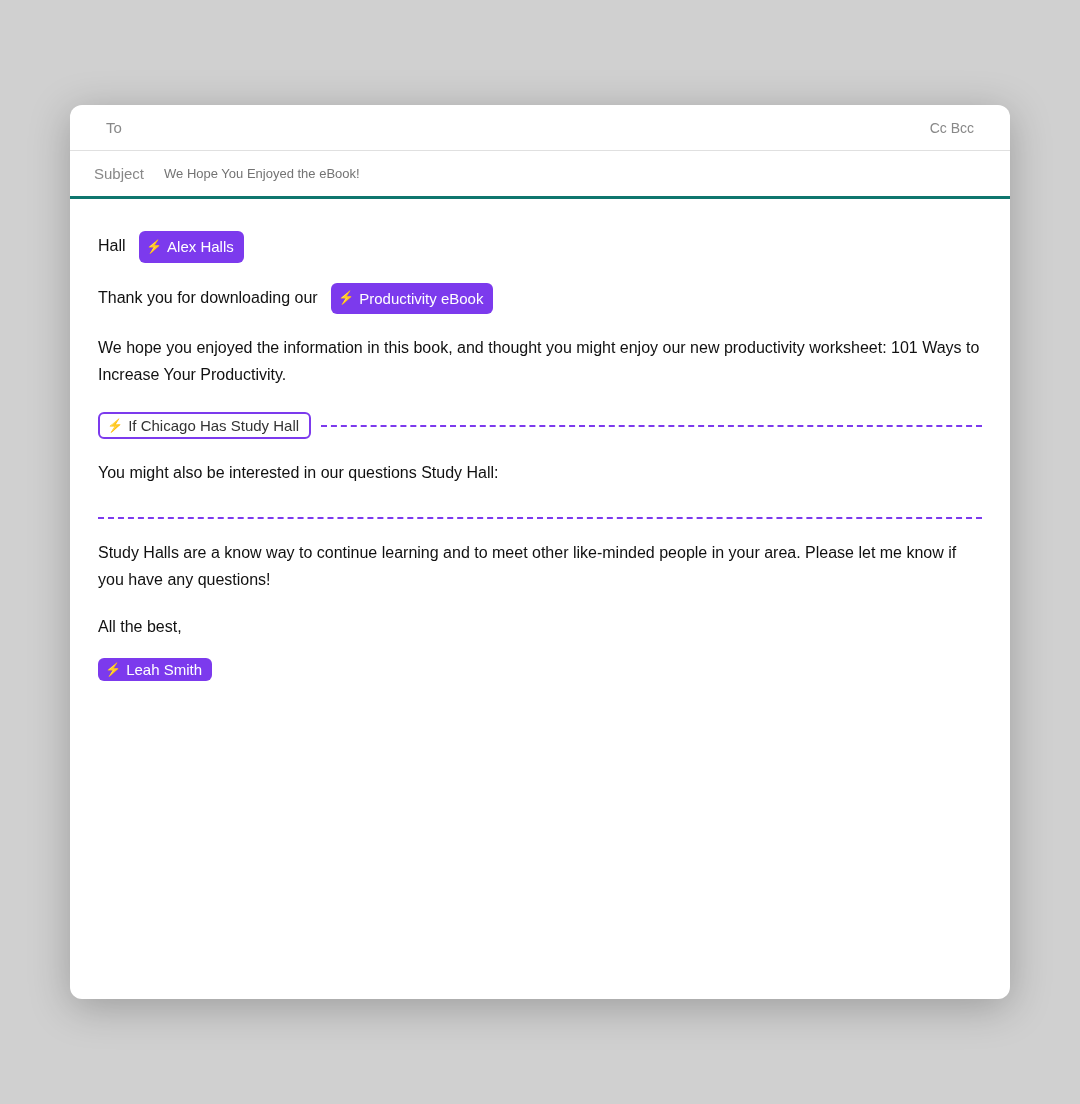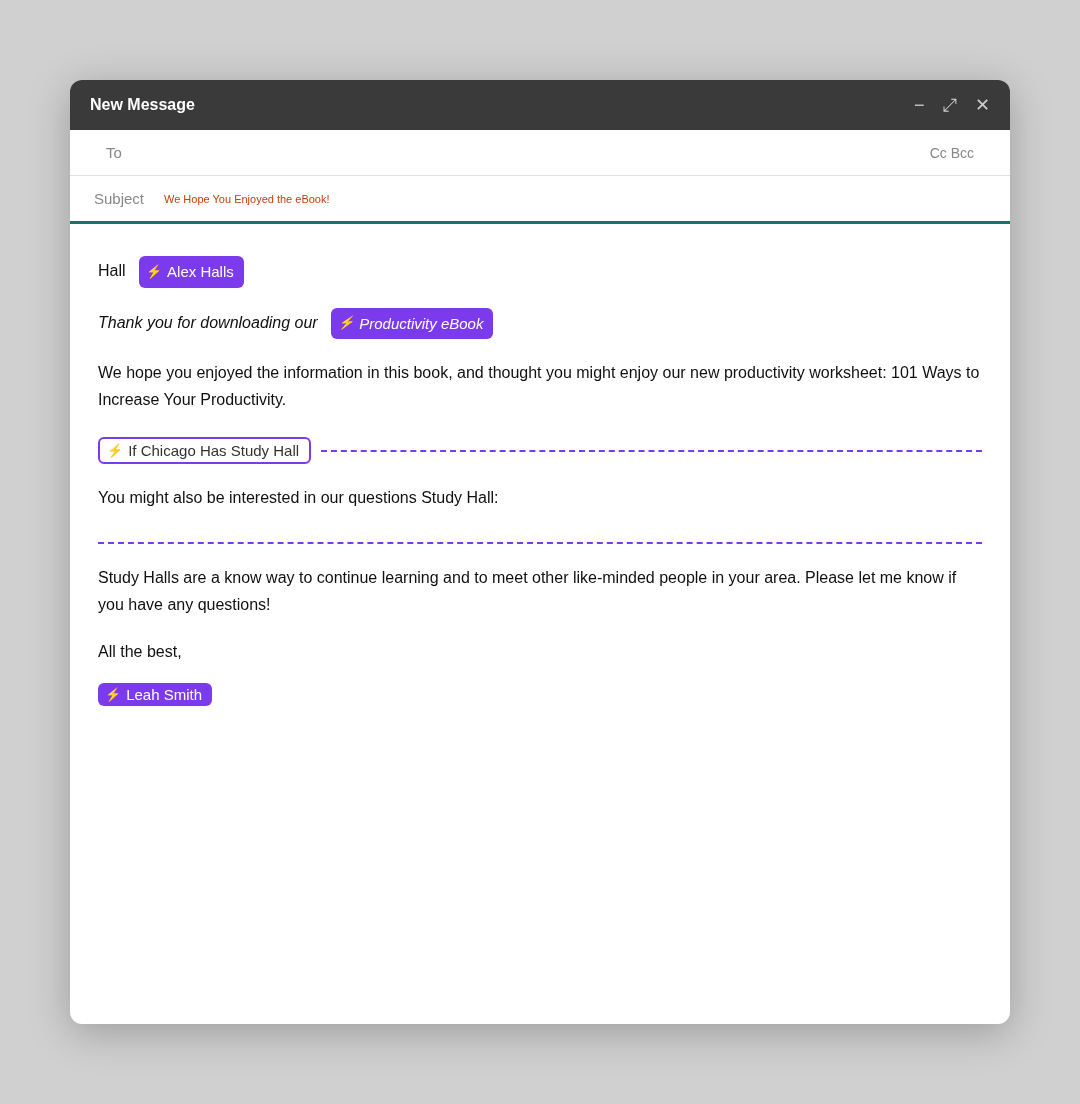--- a/index.html
+++ b/index.html
@@ -73,22 +73,22 @@
       align-items: center;
       padding: 14px 24px;
       border-bottom: 3px solid #0f766e;
     }
     .subject-label {
       color: #888;
       font-size: 15px;
       min-width: 70px;
     }
     .subject-value {
-      font-size: 11px;
-      color: #c2410c;
+      font-size: 13px;
+      color: #737373;
     }
     .body-area {
       padding: 32px 28px 40px 28px;
       min-height: 800px;
     }
     .body-line {
       font-size: 16px;
       color: #111;
       line-height: 1.7;
       margin-bottom: 0;
@@ -124,21 +124,20 @@
       font-size: 13px;
     }
     .lightning-icon-dark {
       display: inline-block;
       color: #7c3aed;
       font-size: 13px;
     }
     .para-block {
       margin-top: 20px;
       margin-bottom: 20px;
-      font-style: italic;
     }
     .conditional-row {
       display: flex;
       align-items: center;
       margin: 24px 0 20px 0;
     }
     .conditional-tag-wrap {
       flex-shrink: 0;
     }
     .dashed-line-inline {
@@ -154,28 +153,20 @@
       border: none;
       border-top: 2px dashed #7c3aed;
       margin: 30px 0 20px 0;
     }
   </style>
 </head>
 <body>
 
 <div class="email-window">
 
-  <div class="title-bar">
-    <span class="title-bar-title">New Message</span>
-    <div class="title-bar-controls">
-      <button class="title-bar-btn">−</button>
-      <button class="title-bar-btn">⤢</button>
-      <button class="title-bar-btn">✕</button>
-    </div>
-  </div>
 
   <div class="header-row">
     <span class="header-label">To</span>
     <input class="header-input" type="text" value="" style="">
     <span class="cc-bcc">Cc Bcc</span>
   </div>
 
   <div class="subject-row">
     <span class="subject-label">Subject</span>
     <span class="subject-value">We Hope You Enjoyed the eBook!</span>

